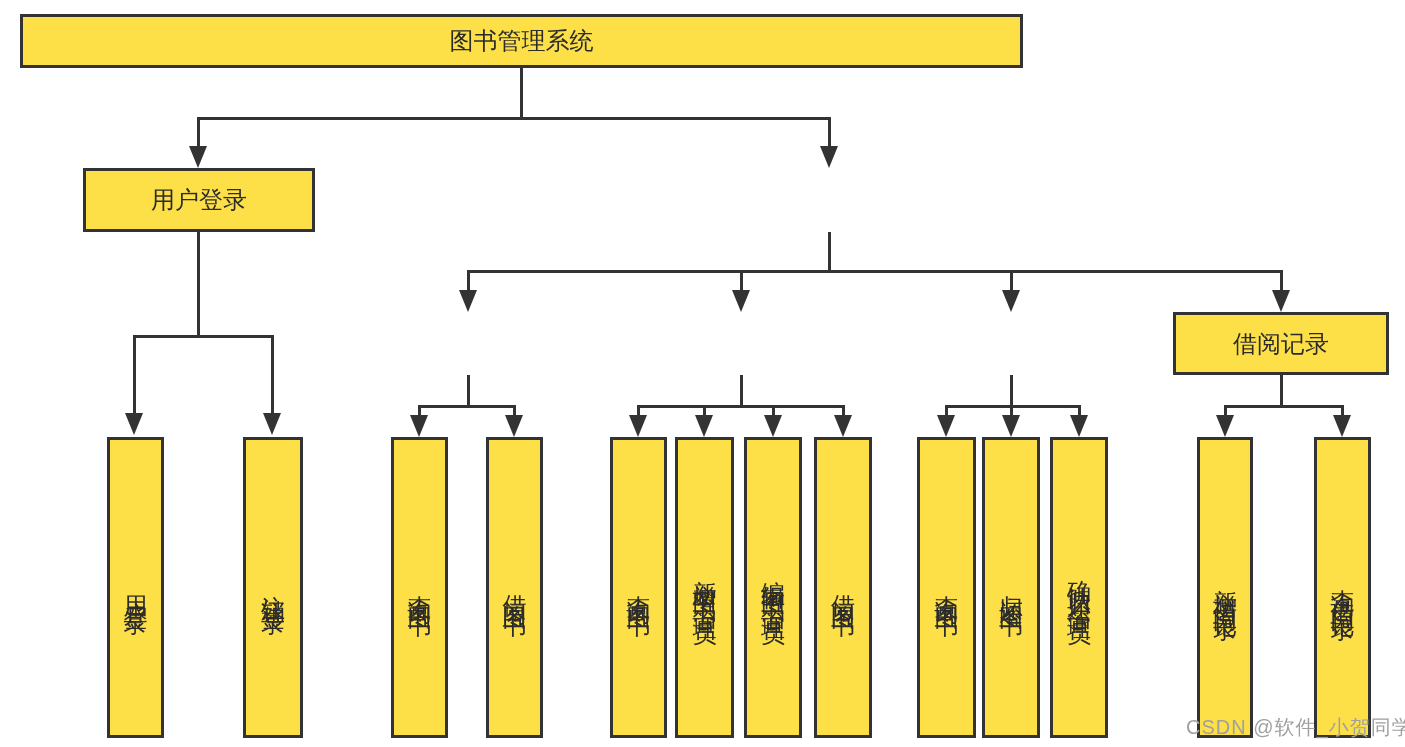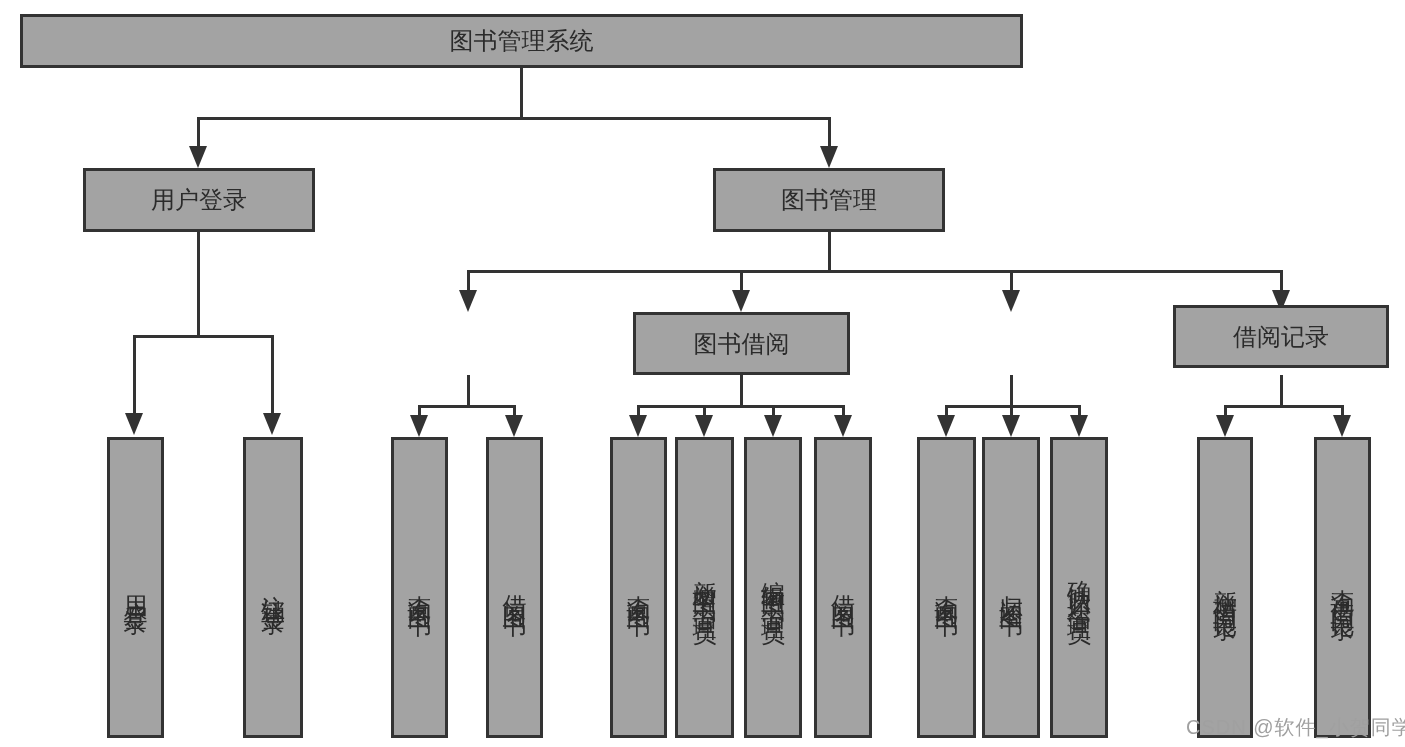--- a/index.html
+++ b/index.html
@@ -9,21 +9,21 @@
     --background:#ffffff;
   }
   html,body{margin:0;padding:0;background:var(--background);}
   .stage{
     position:relative;width:1405px;height:747px;overflow:hidden;
     background:var(--background);
     font-family:"Liberation Sans",sans-serif;
   }
   .bx{
     position:absolute;box-sizing:border-box;
-    border:3px solid var(--line);background:#a3a3a3;
+    border:3px solid var(--line);background:#fde047;
     display:flex;align-items:center;justify-content:center;
     color:var(--text);font-size:24px;white-space:nowrap;
     z-index:2;
   }
   .vert{
     writing-mode:vertical-rl;text-orientation:mixed;
     letter-spacing:6px;line-height:1;white-space:normal;
   }
   .hl{position:absolute;height:3px;background:var(--line);z-index:1;}
   .vl{position:absolute;width:3px;background:var(--line);z-index:1;}
@@ -47,42 +47,40 @@
   <div class="bx" style="left:20px;top:14px;width:1003px;height:54px">图书管理系统</div>
 
   <div class="vl" style="left:520px;top:68px;height:52px"></div>
   <div class="hl" style="left:197px;top:117px;width:634px"></div>
   <div class="vl" style="left:197px;top:117px;height:33px"></div>
   <div class="arr" style="left:198px;top:146px"></div>
   <div class="vl" style="left:828px;top:117px;height:33px"></div>
   <div class="arr" style="left:829px;top:146px"></div>
 
   <div class="bx" style="left:83px;top:168px;width:232px;height:64px">用户登录</div>
-  <div class="bx" style="left:713px;top:168px;width:232px;height:64px">图书管理</div>
 
   <div class="vl" style="left:197px;top:232px;height:105px"></div>
   <div class="hl" style="left:133px;top:335px;width:141px"></div>
   <div class="vl" style="left:133px;top:335px;height:80px"></div>
   <div class="arr" style="left:134px;top:413px"></div>
   <div class="vl" style="left:271px;top:335px;height:80px"></div>
   <div class="arr" style="left:272px;top:413px"></div>
 
   <div class="vl" style="left:828px;top:232px;height:40px"></div>
   <div class="hl" style="left:467px;top:270px;width:815px"></div>
   <div class="vl" style="left:467px;top:270px;height:22px"></div>
   <div class="arr" style="left:468px;top:290px"></div>
   <div class="vl" style="left:740px;top:270px;height:22px"></div>
   <div class="arr" style="left:741px;top:290px"></div>
   <div class="vl" style="left:1010px;top:270px;height:22px"></div>
   <div class="arr" style="left:1011px;top:290px"></div>
   <div class="vl" style="left:1280px;top:270px;height:22px"></div>
   <div class="arr" style="left:1281px;top:290px"></div>
 
-  <div class="bx" style="left:633px;top:312px;width:217px;height:63px">图书借阅</div>
-  <div class="bx" style="left:1173px;top:305px;width:216px;height:63px">借阅记录</div>
+  <div class="bx" style="left:1173px;top:312px;width:216px;height:63px">借阅记录</div>
 
   <div class="vl" style="left:467px;top:375px;height:32px"></div>
   <div class="hl" style="left:418px;top:405px;width:98px"></div>
   <div class="vl" style="left:418px;top:405px;height:14px"></div>
   <div class="arr" style="left:419px;top:415px"></div>
   <div class="vl" style="left:513px;top:405px;height:14px"></div>
   <div class="arr" style="left:514px;top:415px"></div>
 
   <div class="vl" style="left:740px;top:375px;height:32px"></div>
   <div class="hl" style="left:637px;top:405px;width:207px"></div>

